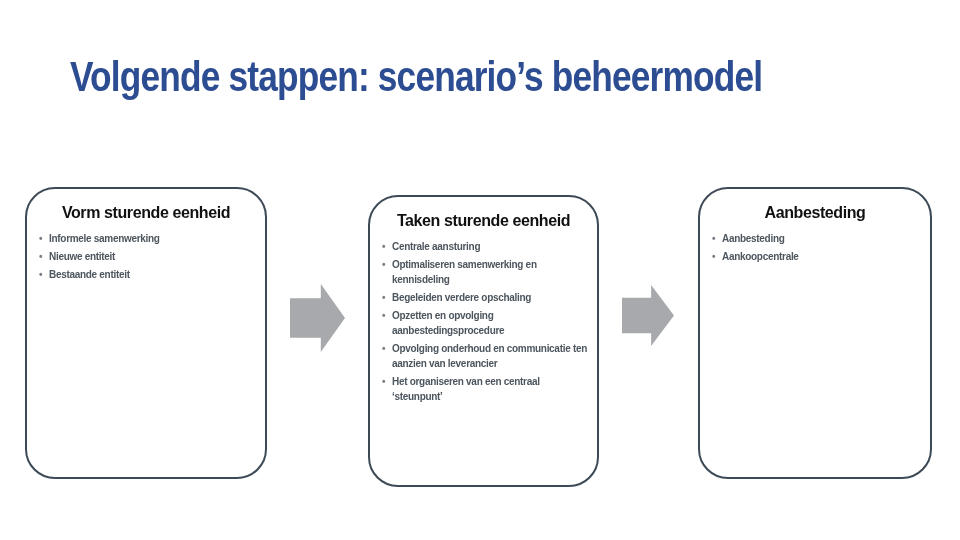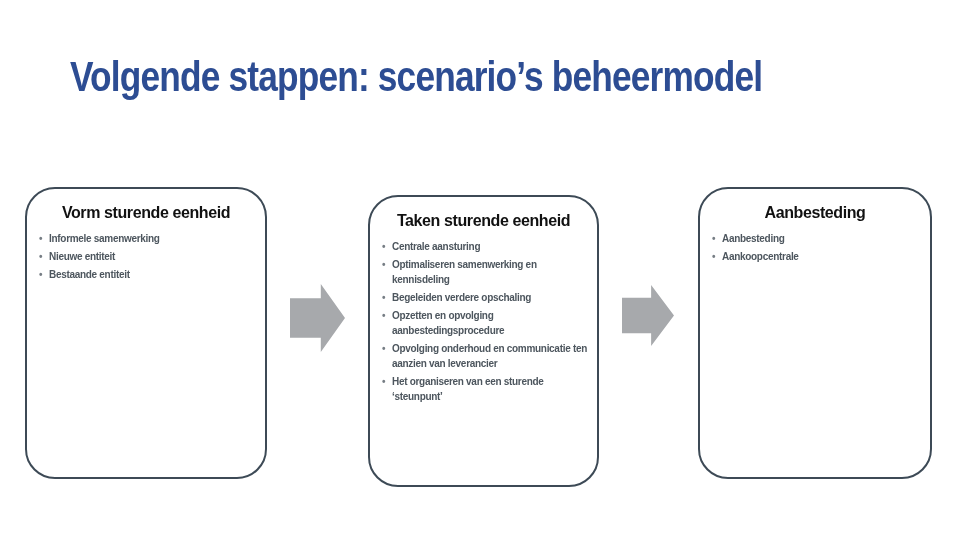--- a/index.html
+++ b/index.html
@@ -90,21 +90,21 @@
   <div class="arrow arrow1"></div>
 
   <div class="box box2">
     <div class="box-title">Taken sturende eenheid</div>
     <ul class="bullets">
       <li><span>Centrale aansturing</span></li>
       <li><span>Optimaliseren samenwerking en kennisdeling</span></li>
       <li><span>Begeleiden verdere opschaling</span></li>
       <li><span>Opzetten en opvolging aanbestedingsprocedure</span></li>
       <li><span>Opvolging onderhoud en communicatie ten aanzien van leverancier</span></li>
-      <li><span>Het organiseren van een sturende ‘steunpunt’</span></li>
+      <li><span>Het organiseren van een centraal ‘steunpunt’</span></li>
     </ul>
   </div>
 
   <div class="arrow arrow2"></div>
 
   <div class="box box3">
     <div class="box-title">Aanbesteding</div>
     <ul class="bullets">
       <li><span>Aanbesteding</span></li>
       <li><span>Aankoopcentrale</span></li>

